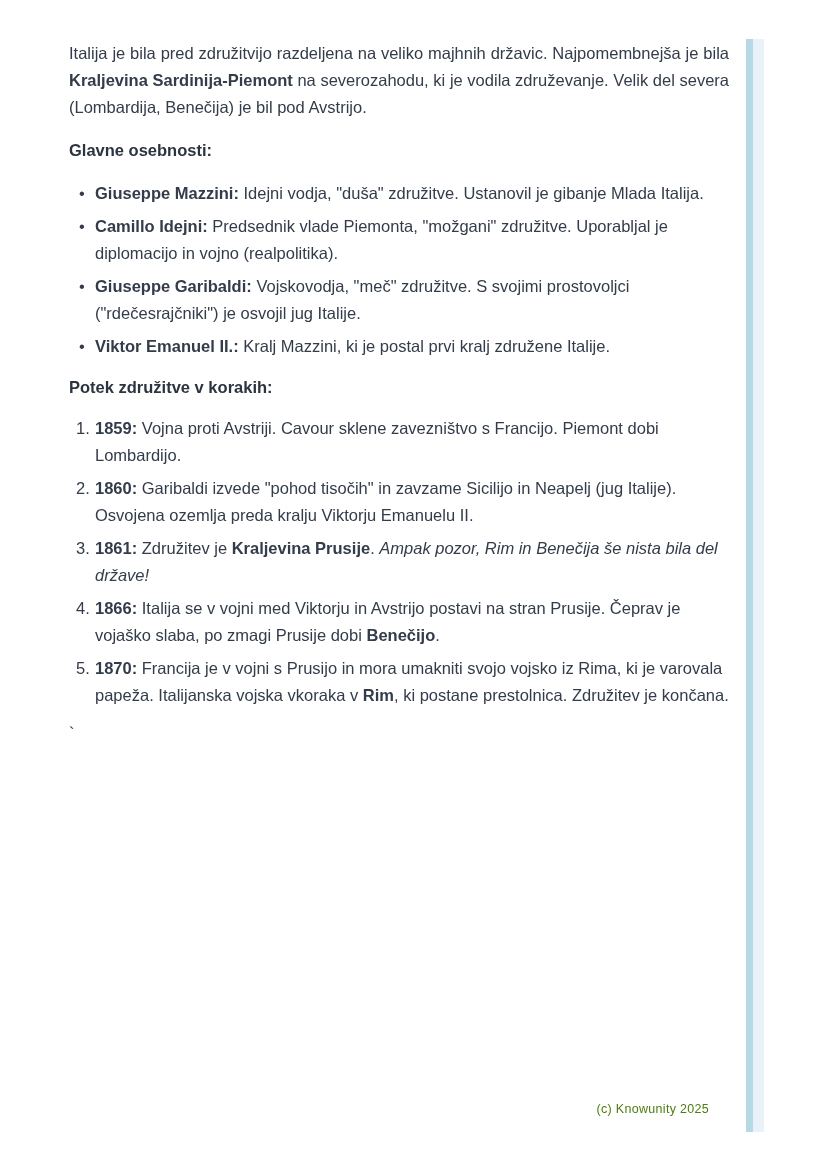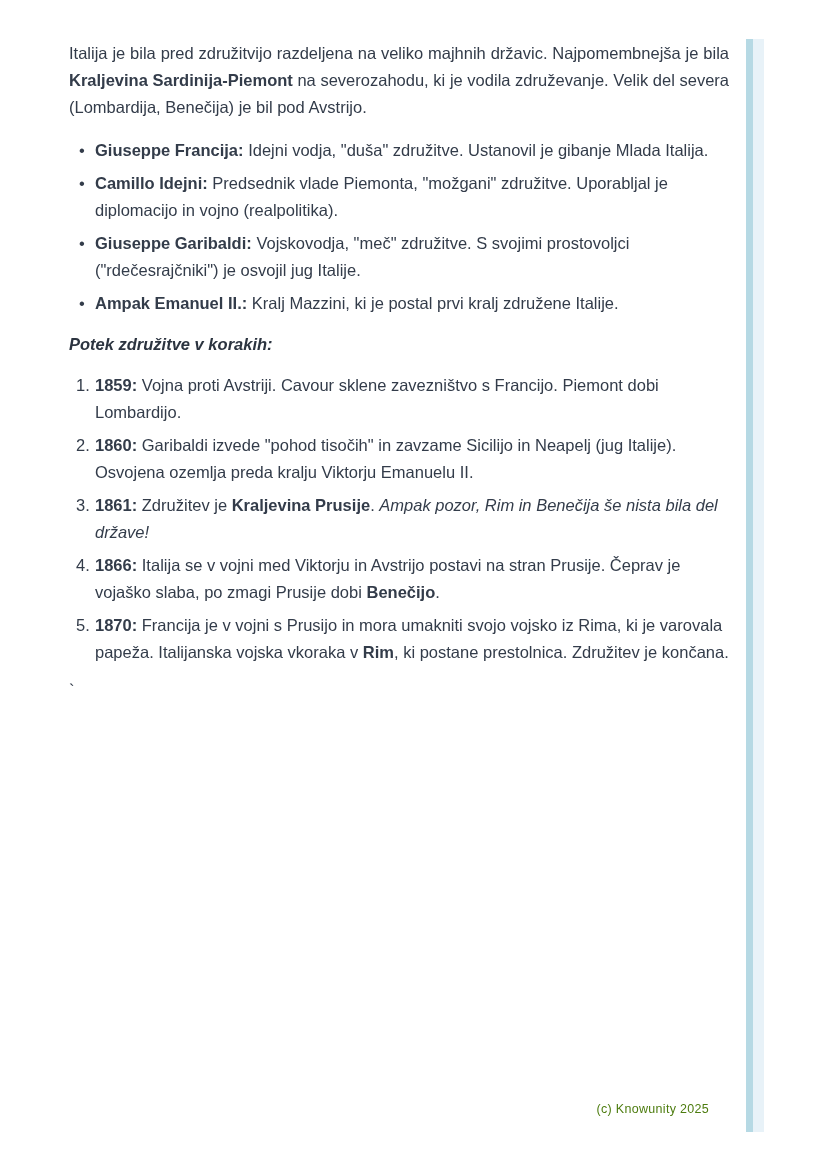--- a/index.html
+++ b/index.html
@@ -54,21 +54,21 @@
   .marker {
     position: absolute;
     left: 10px;
     top: 0;
   }
   .num {
     position: absolute;
     left: 7px;
     top: 0;
   }
-  h2.steps-heading { margin-top: 8px; margin-bottom: 14px; font-style: italic; }
+  h2.steps-heading { margin-top: 8px; margin-bottom: 14px; }
   .stray {
     margin-top: 10px;
     font-size: 16.5px;
     line-height: 20px;
     color: #333c4a;
   }
   .footer {
     position: absolute;
     top: 1101px;
     right: 55px;
@@ -82,26 +82,27 @@
 </head>
 <body>
 
 <div class="page">
   <div class="stripe"></div>
 
   <main class="content">
 
     <p class="intro"><span>Italija je bila pred združitvijo razdeljena na veliko majhnih državic. Najpomembnejša je bila </span><b>Kraljevina Sardinija-Piemont</b><span> na severozahodu, ki je vodila združevanje. Velik del severa (Lombardija, Benečija) je bil pod Avstrijo.</span></p>
 
+    <h2 class="heading">Glavne osebnosti:</h2>
 
     <ul class="bullets">
-      <li><span class="marker">•</span><b>Giuseppe Francija:</b><span> Idejni vodja, "duša" združitve. Ustanovil je gibanje Mlada Italija.</span></li>
+      <li><span class="marker">•</span><b>Giuseppe Mazzini:</b><span> Idejni vodja, "duša" združitve. Ustanovil je gibanje Mlada Italija.</span></li>
       <li><span class="marker">•</span><b>Camillo Idejni:</b><span> Predsednik vlade Piemonta, "možgani" združitve. Uporabljal je diplomacijo in vojno (realpolitika).</span></li>
       <li><span class="marker">•</span><b>Giuseppe Garibaldi:</b><span> Vojskovodja, "meč" združitve. S svojimi prostovoljci ("rdečesrajčniki") je osvojil jug Italije.</span></li>
-      <li><span class="marker">•</span><b>Ampak Emanuel II.:</b><span> Kralj Mazzini, ki je postal prvi kralj združene Italije.</span></li>
+      <li><span class="marker">•</span><b>Viktor Emanuel II.:</b><span> Kralj Mazzini, ki je postal prvi kralj združene Italije.</span></li>
     </ul>
 
     <h2 class="heading steps-heading">Potek združitve v korakih:</h2>
 
     <ol class="steps">
       <li><span class="num">1.</span><b>1859:</b><span> Vojna proti Avstriji. Cavour sklene zavezništvo s Francijo. Piemont dobi Lombardijo.</span><b></b><span></span><i class="em"></i></li>
       <li><span class="num">2.</span><b>1860:</b><span> Garibaldi izvede "pohod tisočih" in zavzame Sicilijo in Neapelj (jug Italije). Osvojena ozemlja preda kralju Viktorju Emanuelu II.</span><b></b><span></span><i class="em"></i></li>
       <li><span class="num">3.</span><b>1861:</b><span> Združitev je </span><b>Kraljevina Prusije</b><span>. </span><i class="em">Ampak pozor, Rim in Benečija še nista bila del države!</i></li>
       <li><span class="num">4.</span><b>1866:</b><span> Italija se v vojni med Viktorju in Avstrijo postavi na stran Prusije. Čeprav je vojaško slaba, po zmagi Prusije dobi </span><b>Benečijo</b><span>.</span><i class="em"></i></li>
       <li><span class="num">5.</span><b>1870:</b><span> Francija je v vojni s Prusijo in mora umakniti svojo vojsko iz Rima, ki je varovala papeža. Italijanska vojska vkoraka v </span><b>Rim</b><span>, ki postane prestolnica. Združitev je končana.</span><i class="em"></i></li>

